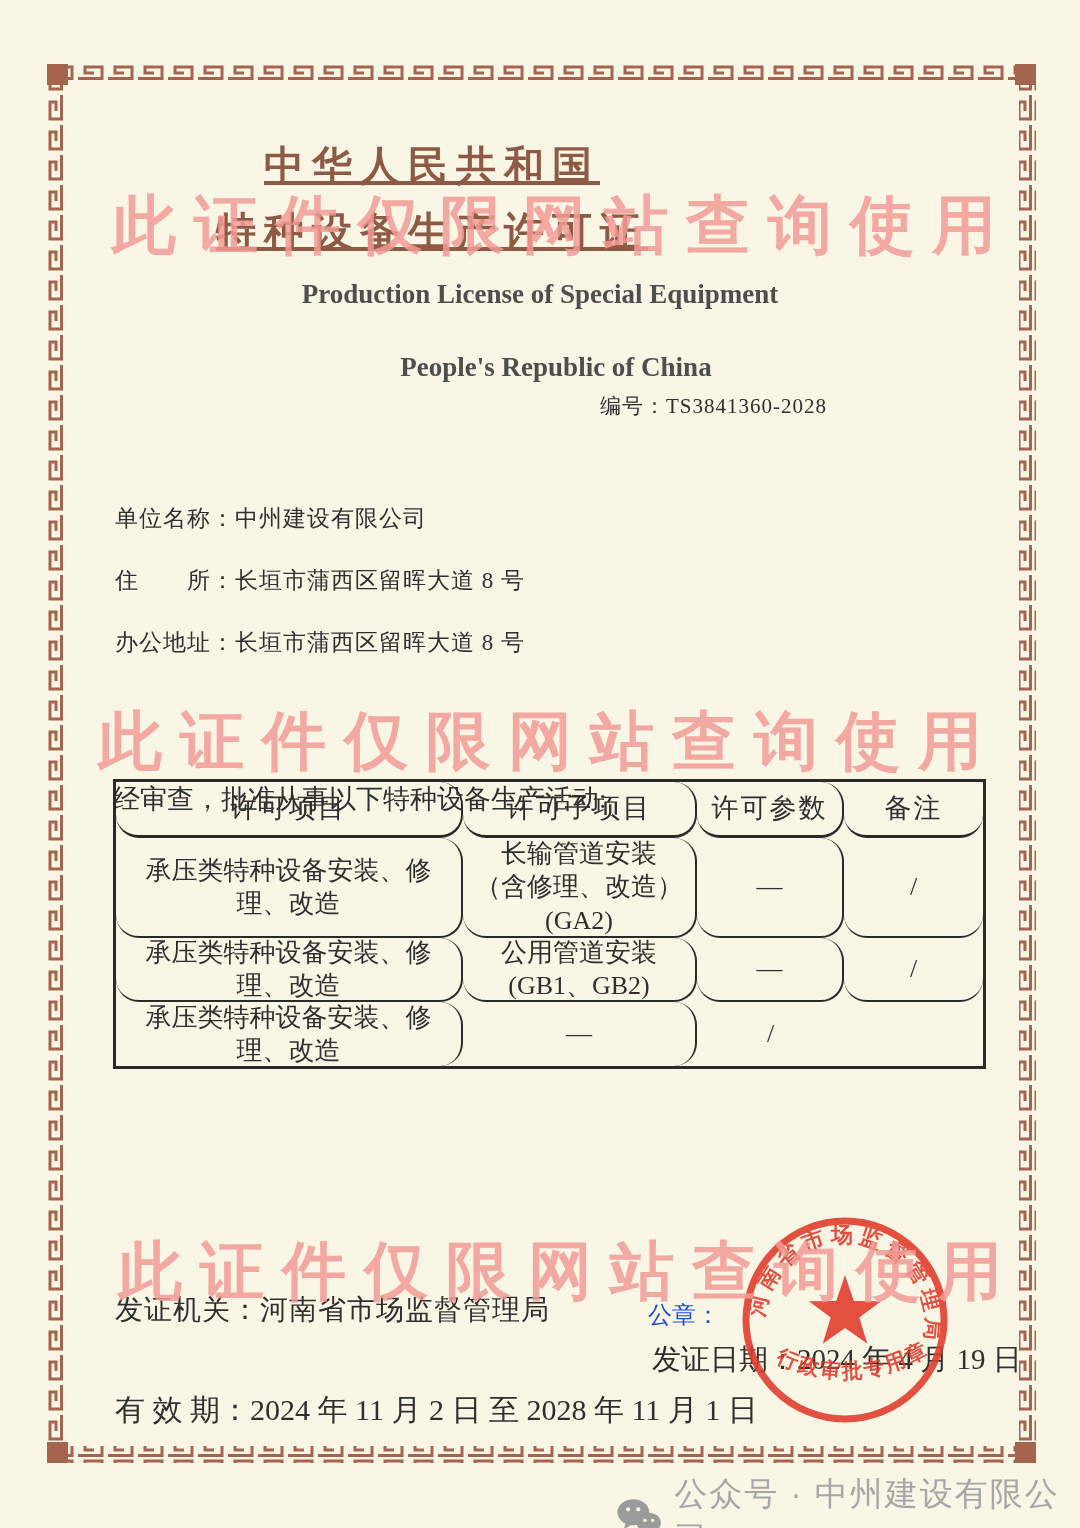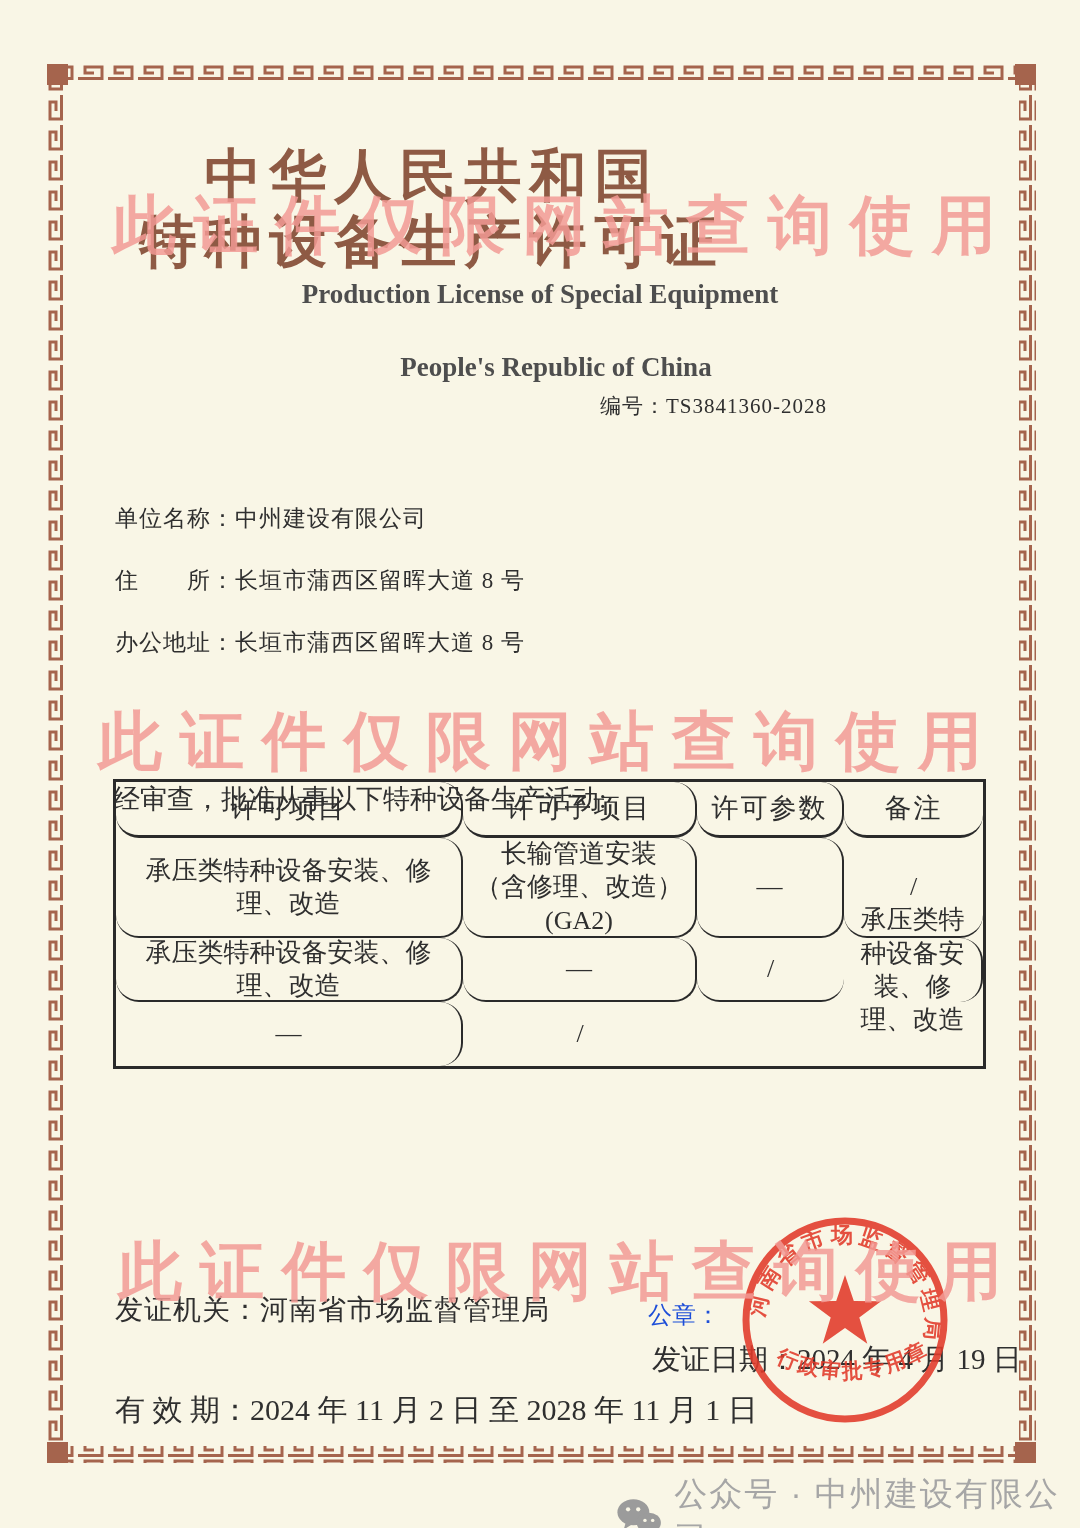--- a/index.html
+++ b/index.html
@@ -3,21 +3,21 @@
 <meta charset="utf-8">
 <style>
   html,body{margin:0;padding:0;}
   body{width:1080px;height:1528px;position:relative;background:#f9f6e6;
        font-family:"Liberation Serif","DejaVu Serif",serif;color:#2f2f2f;overflow:hidden;}
   .abs{position:absolute;}
   
   .frame{left:47px;top:64px;z-index:10;}
   
   .title-cn{width:864px;text-align:center;font-weight:bold;color:#8e5a44;
-            font-size:57px;letter-spacing:8px;z-index:20;}
+            font-size:40px;letter-spacing:8px;z-index:20;text-decoration:underline;}
   .t1{top:138px;left:0;}
   .t2{top:204px;left:0;}
   .title-en{width:1080px;text-align:center;font-weight:bold;color:#4e4e4e;
             font-size:27px;z-index:20;}
   .e1{top:279px;left:0;}
   .e2{top:318px;left:16px;margin-top:34px;}
   .serial{top:392px;left:600px;font-size:21px;z-index:20;letter-spacing:1px;}
   
   .field{left:115px;font-size:23px;z-index:20;letter-spacing:1px;}
   .f1{top:503px;} .f2{top:565px;} .f3{top:627px;}
@@ -108,20 +108,24 @@
     <span>（含修理、改造）</span>
     <span>(GA2)</span>
   </div>
   <div class="cell r1">—</div>
   <div class="cell r1 last">/</div>
 
   <div class="cell r2">
     <span>承压类特种设备安装、修</span>
     <span>理、改造</span>
   </div>
+  <div class="cell r2">
+    <span>公用管道安装</span>
+    <span>(GB1、GB2)</span>
+  </div>
   <div class="cell r2">—</div>
   <div class="cell r2 last">/</div>
 
   <div class="cell r3">
     <span>承压类特种设备安装、修</span>
     <span>理、改造</span>
   </div>
   <div class="cell r3">—</div>
   <div class="cell r3 last">/</div>
 </div>

